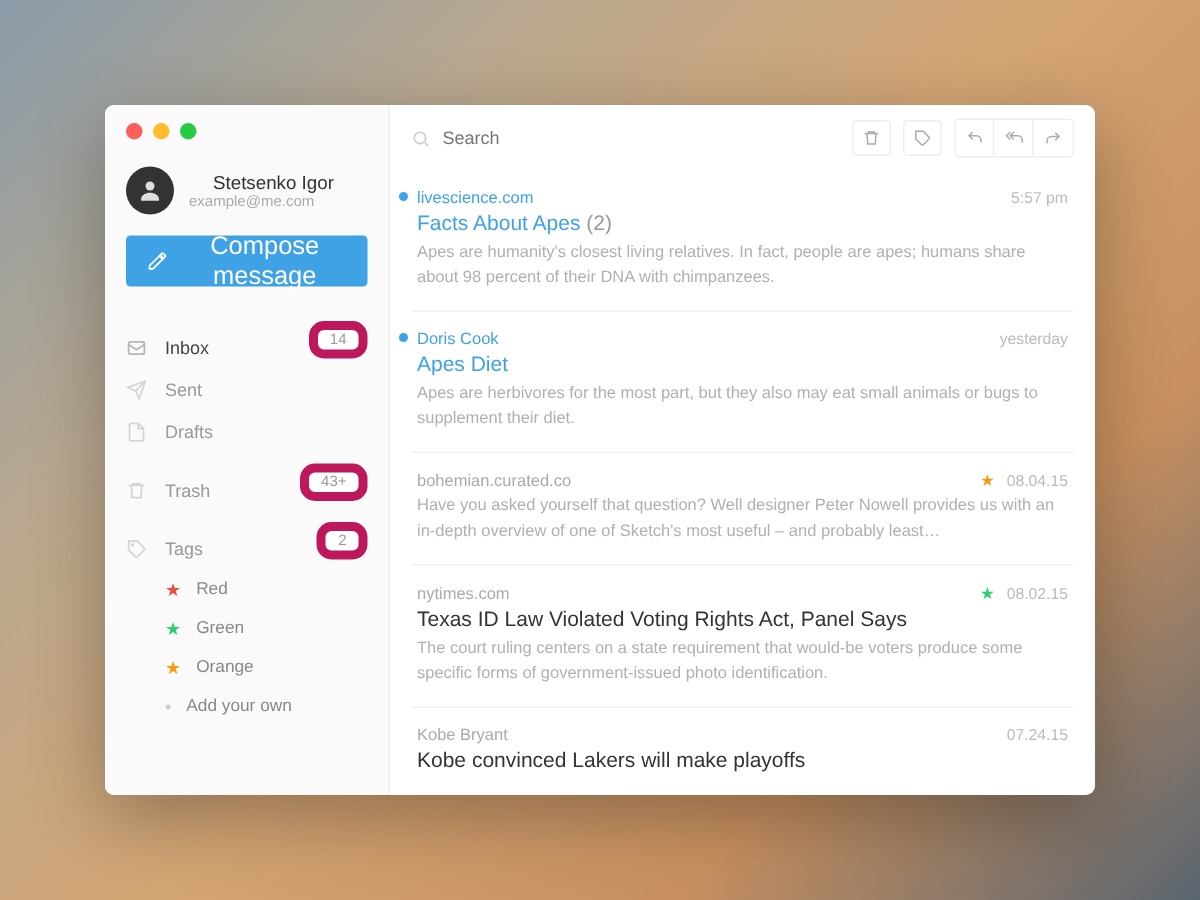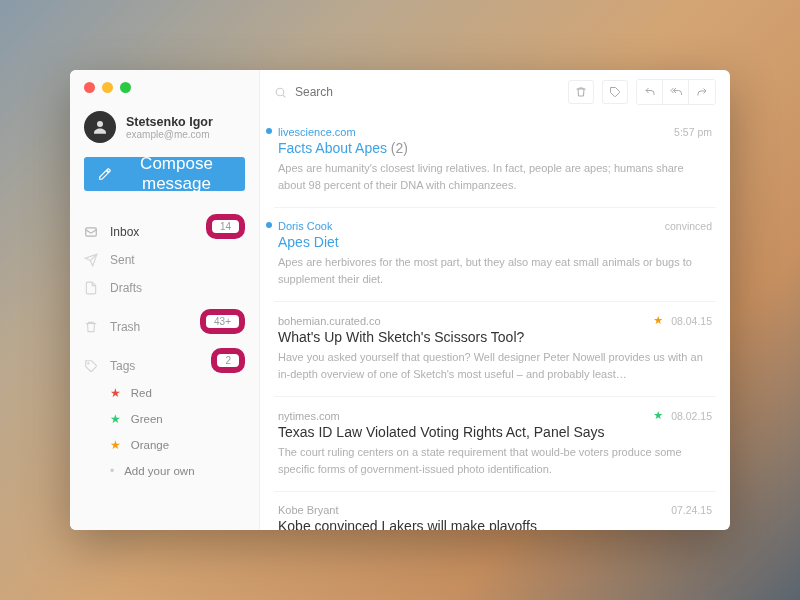--- a/index.html
+++ b/index.html
@@ -25,21 +25,21 @@
   display: flex; flex-direction: column;
   padding-top: 12px;
 }
 .traffic { display: flex; gap: 7px; padding: 0 14px 14px; }
 .dot { width: 11px; height: 11px; border-radius: 50%; }
 .dot.red { background: #ff5f57; }
 .dot.yellow { background: #ffbd2e; }
 .dot.green { background: #28ca42; }
 .profile { display: flex; align-items: center; gap: 10px; padding: 4px 14px 14px; }
 .avatar { width: 32px; height: 32px; border-radius: 50%; background: #333; display:flex; align-items:center; justify-content:center; color:#ccc; font-size:16px; }
-.profile-meta .name { font-size: 12.5px; font-weight: 700; color: #333; }
+.profile-meta .name { font-size: 12.5px; font-weight: 400; color: #333; margin-left: 16px; }
 .profile-meta .email { font-size: 10px; color: #aaa; }
 .compose {
   margin: 0 14px 14px;
   background: #3ea2e5;
   color: #fff;
   border: none;
   border-radius: 3px;
   height: 34px;
   display: flex; align-items: center;
   gap: 10px;
@@ -248,32 +248,31 @@
             <span class="sender">livescience.com</span>
             <span class="ts">5:57 pm</span>
           </div>
           <div class="subj">Facts About Apes<span class="count-suffix"> (2)</span></div>
           <div class="preview">Apes are humanity's closest living relatives. In fact, people are apes; humans share about 98 percent of their DNA with chimpanzees.</div>
         </div>
         <div class="msg unread">
           <span class="unread-dot"></span>
           <div class="topline">
             <span class="sender">Doris Cook</span>
-            <span class="ts">convinced</span>
+            <span class="ts">yesterday</span>
           </div>
           <div class="subj">Apes Diet</div>
           <div class="preview">Apes are herbivores for the most part, but they also may eat small animals or bugs to supplement their diet.</div>
         </div>
         <div class="msg">
           <div class="topline">
             <span class="sender">bohemian.curated.co</span>
             <span class="flag" style="color: rgb(243, 156, 18);">★</span>
             <span class="ts">08.04.15</span>
           </div>
-          <div class="subj">What's Up With Sketch's Scissors Tool?</div>
           <div class="preview">Have you asked yourself that question? Well designer Peter Nowell provides us with an in-depth overview of one of Sketch's most useful – and probably least…</div>
         </div>
         <div class="msg">
           <div class="topline">
             <span class="sender">nytimes.com</span>
             <span class="flag" style="color: rgb(46, 204, 113);">★</span>
             <span class="ts">08.02.15</span>
           </div>
           <div class="subj">Texas ID Law Violated Voting Rights Act, Panel Says</div>
           <div class="preview">The court ruling centers on a state requirement that would-be voters produce some specific forms of government-issued photo identification.</div>

